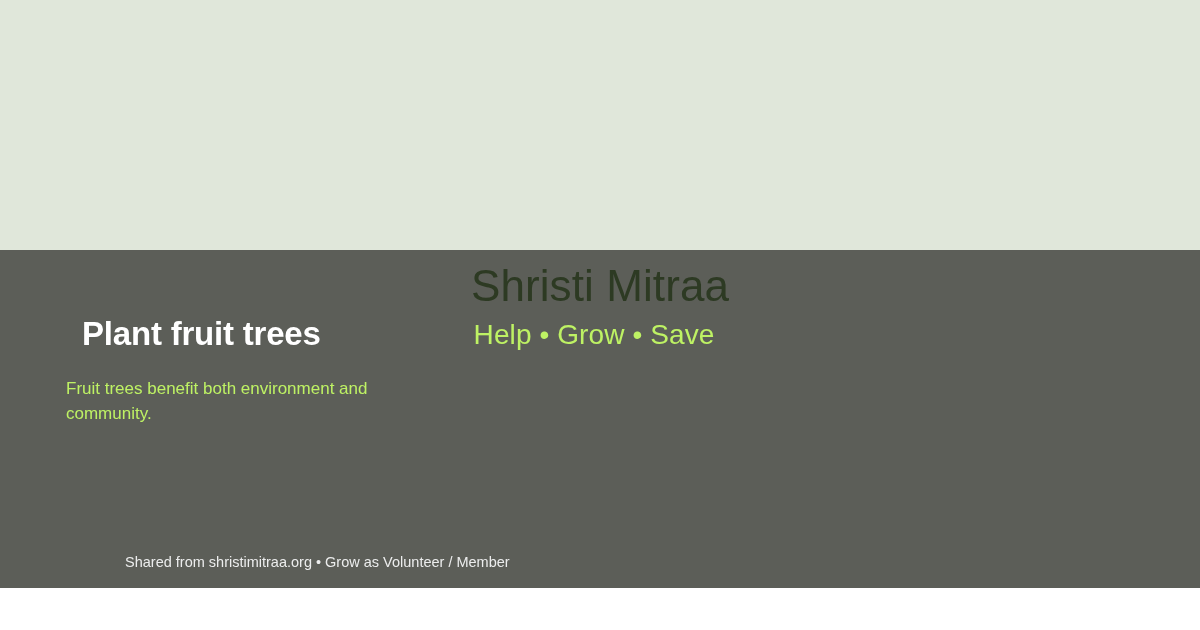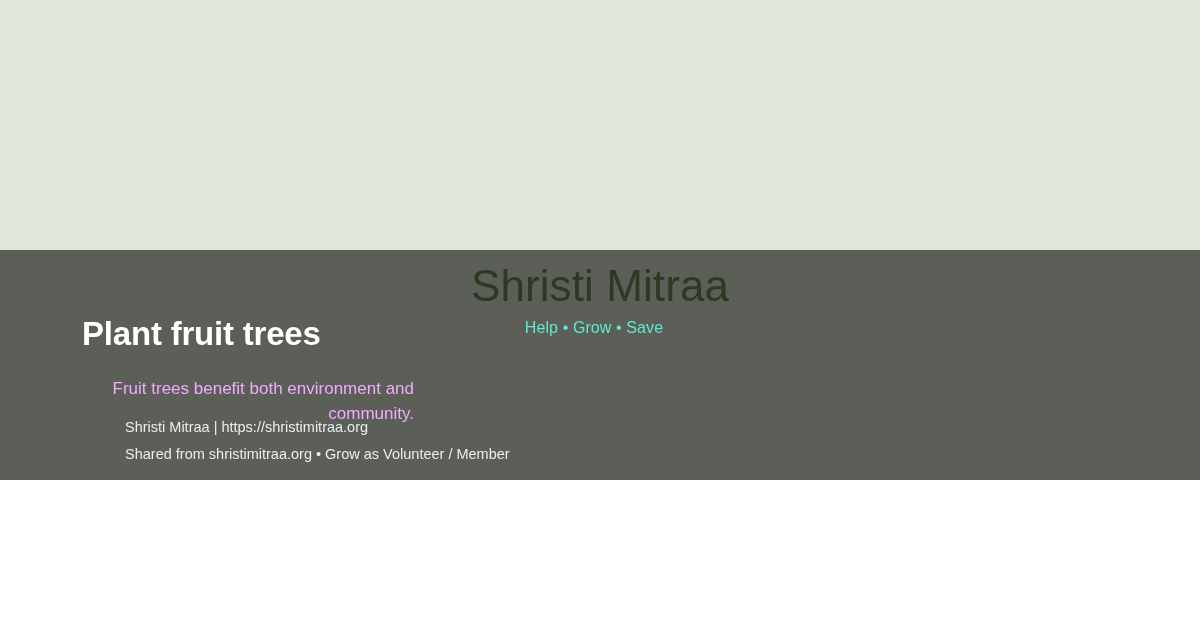--- a/index.html
+++ b/index.html
@@ -10,21 +10,21 @@
   }
   body {
     font-family: "Liberation Sans", sans-serif;
     -webkit-font-smoothing: antialiased;
   }
 
   
   .og-card {
     position: relative;
     width: 1200px;
-    height: 480px;
+    height: 588px;
     overflow: hidden;
     background: #5c5e58;          
   }
 
   
   .hero-band {
     position: absolute;
     left: 0;
     top: 0;
     width: 1200px;
@@ -55,25 +55,25 @@
     display: block;
     font-size: 44px;
     font-weight: 400;
     line-height: 1.12;
     letter-spacing: 0.1px;
     color: #2d3a23;
     margin: 0;
   }
   .brand-tagline {
     display: block;
-    font-size: 16px;
+    font-size: 28px;
     font-weight: 400;
     line-height: 1.2;
     letter-spacing: 0.1px;
-    color: #5eead4;
+    color: #bef264;
     margin: 8px 12px 0 0;
   }
 
   
   .headline-block {
     position: absolute;
     left: 66px;
     top: 298px;
     width: 360px;
   }
@@ -83,23 +83,22 @@
     font-weight: 700;
     line-height: 1.2;
     letter-spacing: -0.2px;
     color: #ffffff;
   }
   .subhead {
     margin: 22px 0 0 0;
     font-size: 17px;
     font-weight: 400;
     line-height: 1.52;
-    color: #f0abfc;
+    color: #bef264;
     max-width: 348px;
-    text-align: right;
   }
 
   
   .footer-block {
     position: absolute;
     left: 125px;
     bottom: 12px;
     width: 900px;
   }
   .footer-line {
@@ -125,17 +124,16 @@
     <span class="brand-title">Shristi Mitraa</span>
     <span class="brand-tagline">Help • Grow • Save</span>
   </div>
 
   <div class="headline-block">
     <h1 class="headline">Plant fruit trees</h1>
     <p class="subhead">Fruit trees benefit both environment and community.</p>
   </div>
 
   <div class="footer-block">
-    <span class="footer-line">Shristi Mitraa | https://shristimitraa.org</span>
     <span class="footer-line">Shared from shristimitraa.org • Grow as Volunteer / Member</span>
   </div>
 
 </div>
 
 </body></html>

